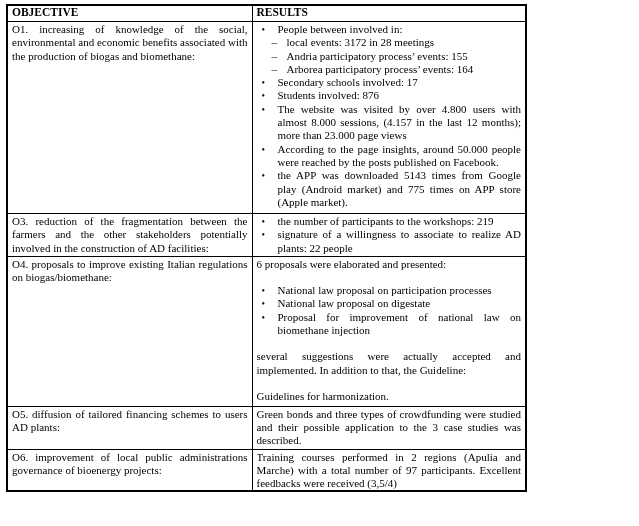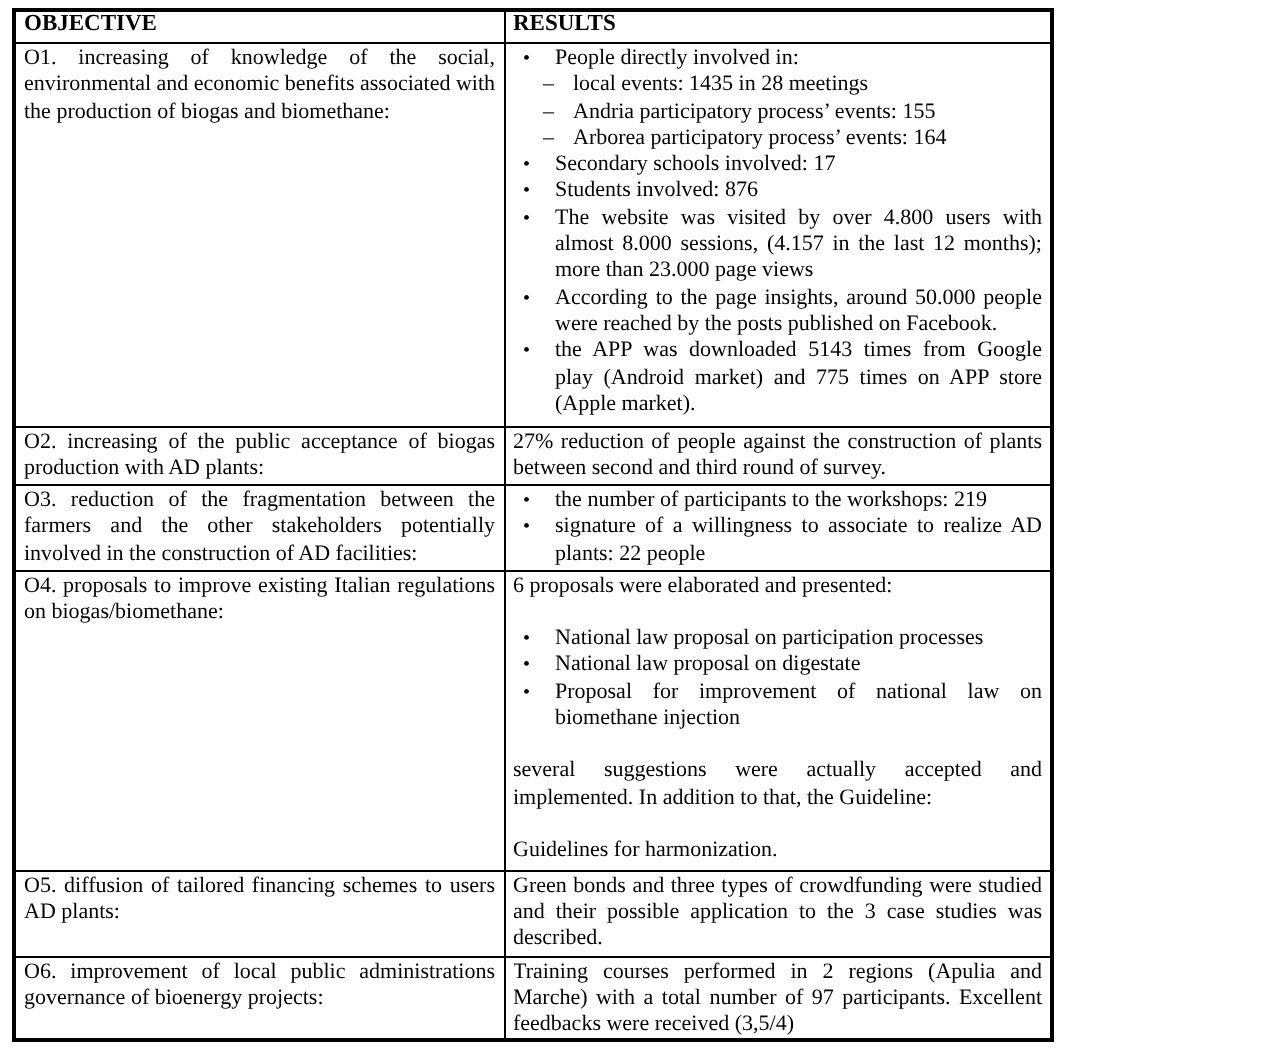--- a/index.html
+++ b/index.html
@@ -100,25 +100,25 @@
     </thead>
     <tbody>
         <tr class="row-0">
     <td>
       <div class="cell objective-text">O1. increasing of knowledge of the social, environmental and economic benefits associated with the production of biogas and biomethane:</div>
     </td>
     <td>
       <div class="cell results-list">
               <div class="item bullet">
     <span class="marker">•</span>
-    <span class="item-text">People directly involved in:</span>
+    <span class="item-text">People between involved in:</span>
   </div>
               <div class="item dash">
     <span class="marker">–</span>
-    <span class="item-text">local events: 1435 in 28 meetings</span>
+    <span class="item-text">local events: 3172 in 28 meetings</span>
   </div>
               <div class="item dash">
     <span class="marker">–</span>
     <span class="item-text">Andria participatory process’ events: 155</span>
   </div>
               <div class="item dash">
     <span class="marker">–</span>
     <span class="item-text">Arborea participatory process’ events: 164</span>
   </div>
               <div class="item bullet">
@@ -134,30 +134,20 @@
     <span class="item-text">The website was visited by over 4.800 users with almost 8.000 sessions, (4.157 in the last 12 months); more than 23.000 page views</span>
   </div>
               <div class="item bullet">
     <span class="marker">•</span>
     <span class="item-text">According to the page insights, around 50.000 people were reached by the posts published on Facebook.</span>
   </div>
               <div class="item bullet">
     <span class="marker">•</span>
     <span class="item-text">the APP was downloaded 5143 times from Google play (Android market) and 775 times on APP store (Apple market).</span>
   </div>
-            </div>
-    </td>
-  </tr>
-        <tr class="row-1">
-    <td>
-      <div class="cell objective-text">O2. increasing of the public acceptance of biogas production with AD plants:</div>
-    </td>
-    <td>
-      <div class="cell results-list">
-              <div class="para">27% reduction of people against the construction of plants between second and third round of survey.</div>
             </div>
     </td>
   </tr>
         <tr class="row-2">
     <td>
       <div class="cell objective-text">O3. reduction of the fragmentation between the farmers and the other stakeholders potentially involved in the construction of AD facilities:</div>
     </td>
     <td>
       <div class="cell results-list">
               <div class="item bullet">

